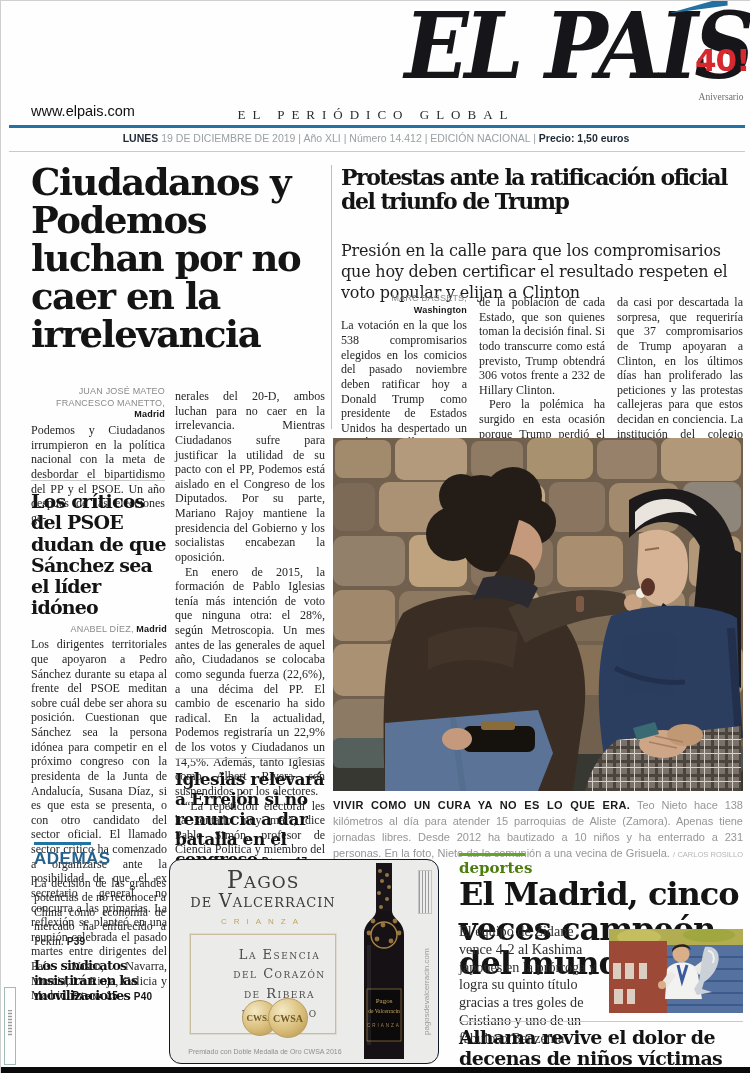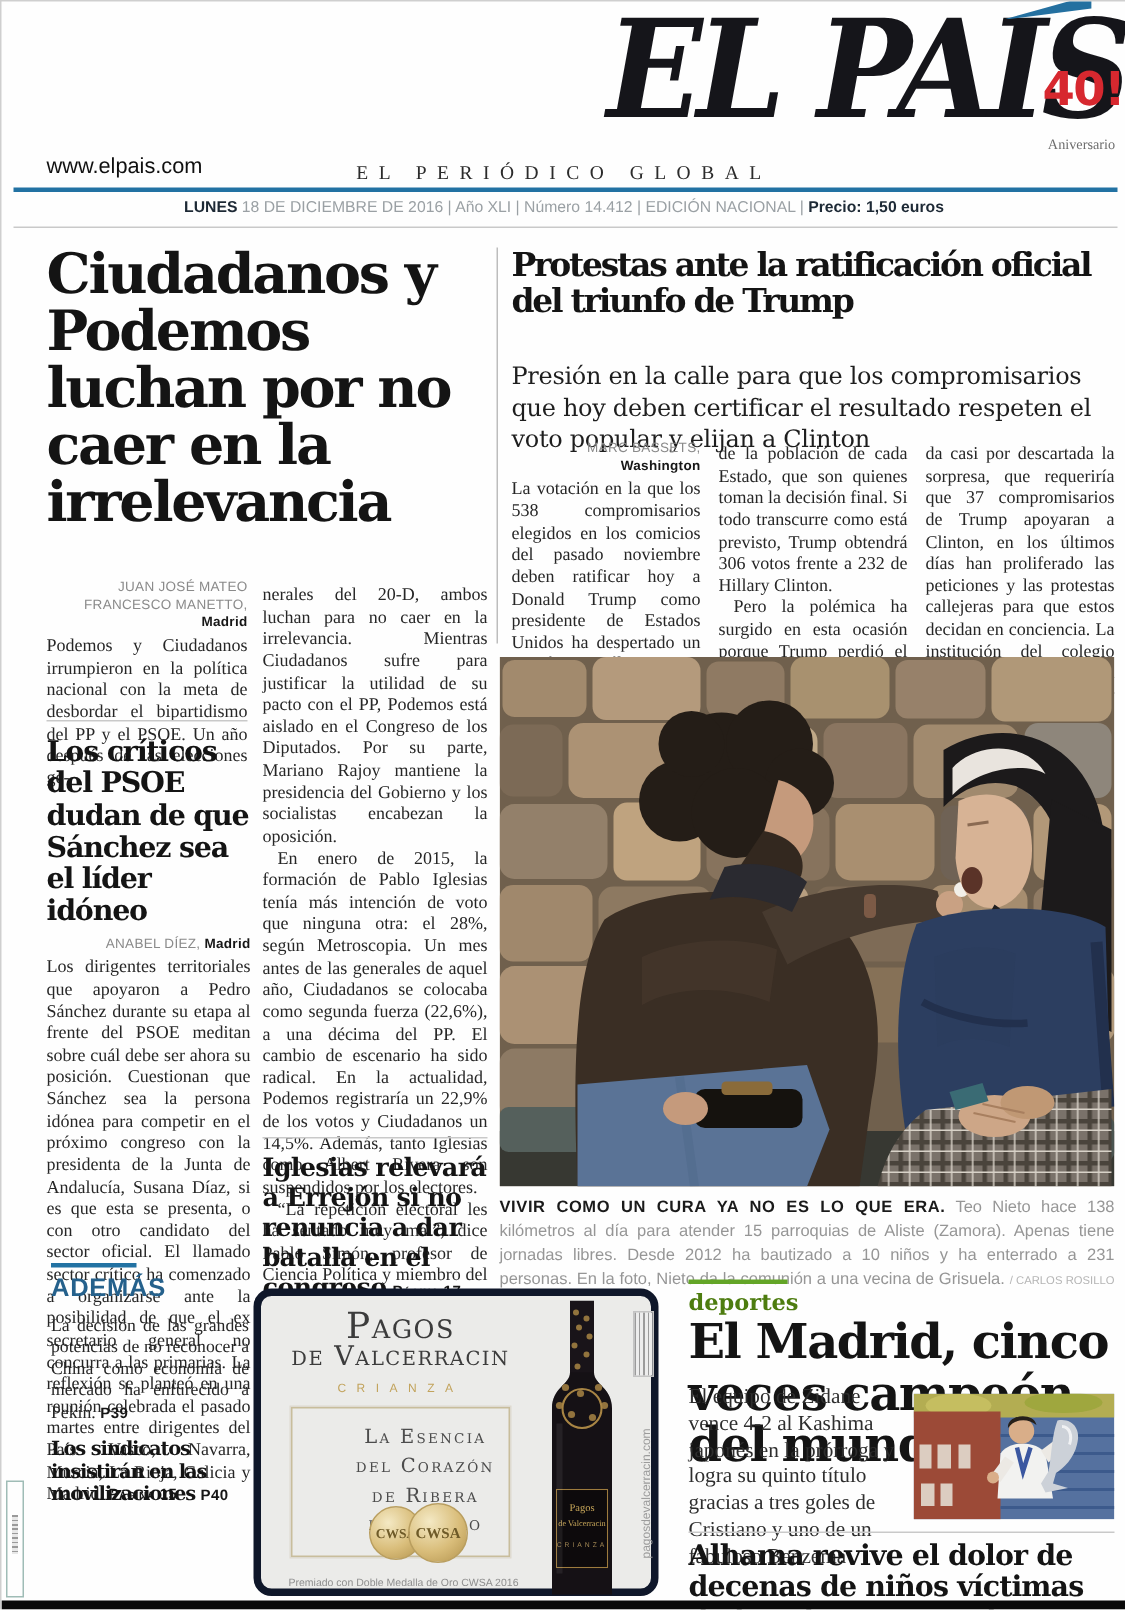--- a/index.html
+++ b/index.html
@@ -58,21 +58,21 @@
     color:#969696; text-align:justify; }
   .caption .lead { font-weight:bold; color:#1a1a1a; letter-spacing:0.4px; }
   .caption .credit { font-size:7.5px; color:#b5b5b5; }
 
   
   .green-rule { background:#63a527; height:3px; width:66px; margin-bottom:3px; }
   .deportes { font-family:"DejaVu Serif", serif; font-weight:bold; font-size:15px; color:#4d7c0f; }
   .sports-body { font-size:14.2px; line-height:1.25; color:#2e2e2e; }
 
   
-  .ad-box { background:#ebebe9; border:5px solid #0f172a; border-radius:12px; }
+  .ad-box { background:#ebebe9; border:1px solid #0f172a; border-radius:12px; }
   .ad-brand { font-family:"DejaVu Serif", serif; color:#3c3c3c; text-align:center;
     font-variant:small-caps; line-height:1.02; letter-spacing:1px;}
   .ad-tier { font-family:"Liberation Sans", sans-serif; color:#c2a35c; font-size:8px;
     letter-spacing:7px; text-align:center; }
   .ad-slogan-box { border:1px solid #c8bd9c; outline:1px solid #dedad0; padding:10px 6px; }
   .ad-slogan { font-family:"DejaVu Serif", serif; font-variant:small-caps; font-size:13px;
     line-height:1.5; color:#4c4c4c; text-align:center; letter-spacing:1.5px;}
   .ad-award { font-family:"Liberation Sans", sans-serif; font-size:7px; color:#8f8f8f; text-align:center;}
   .ad-site { font-family:"Liberation Sans", sans-serif; font-size:8px; color:#9b9b9b;
     transform:rotate(-90deg); transform-origin:left top; white-space:nowrap;}
@@ -101,21 +101,21 @@
   <div class="abs tagline" style="left:0; top:106px; width:750px; text-align:center;">EL PERIÓDICO GLOBAL</div>
   <div class="abs website" style="left:30px; top:102px;">www.elpais.com</div>
   <div class="abs" style="left:694px; top:44px; width:52px; text-align:center;">
     <div class="anniv-num">40!</div>
     <div class="anniv-label" style="margin-top:16px;">Aniversario</div>
   </div>
 
   <div class="abs blue-rule" style="left:8px; top:124px; width:736px;"></div>
   <div class="abs dateline" style="left:0; top:131px; width:750px;">
     <b>LUNES</b>
-    <span>18 DE DICIEMBRE DE 2016 | Año XLI | Número 14.412 | EDICIÓN NACIONAL |</span>
+    <span>19 DE DICIEMBRE DE 2019 | Año XLI | Número 14.412 | EDICIÓN NACIONAL |</span>
     <b>Precio: 1,50 euros</b>
   </div>
   <div class="abs thin-rule" style="left:8px; top:150px; width:736px;"></div>
 
   <div class="abs h-main h1-left" style="left:30px; top:162px; width:296px;">Ciudadanos y Podemos luchan por no caer en la irrelevancia</div>
 
   <div class="abs" style="left:30px; top:385px; width:134px;">
     <div class="byline">
       <span>JUAN JOSÉ MATEO</span><br>
       <span>FRANCESCO MANETTO,</span>

